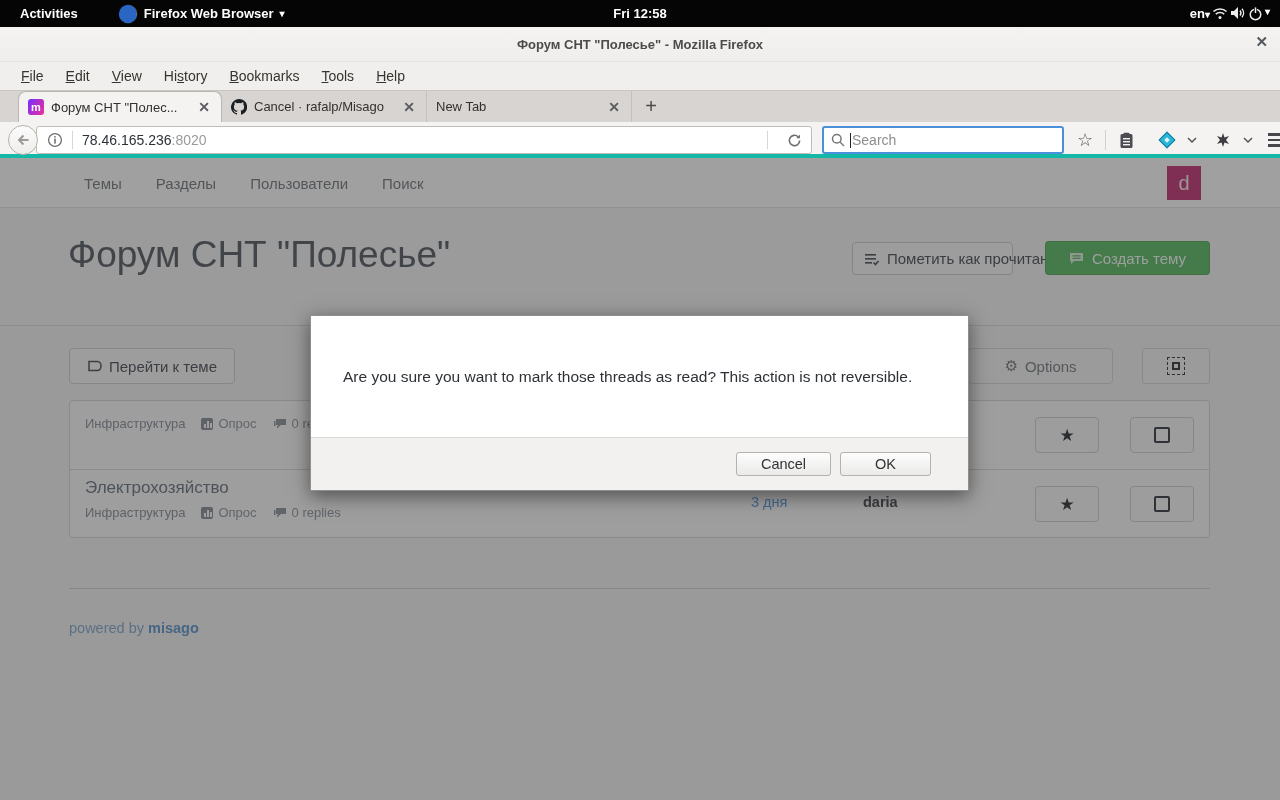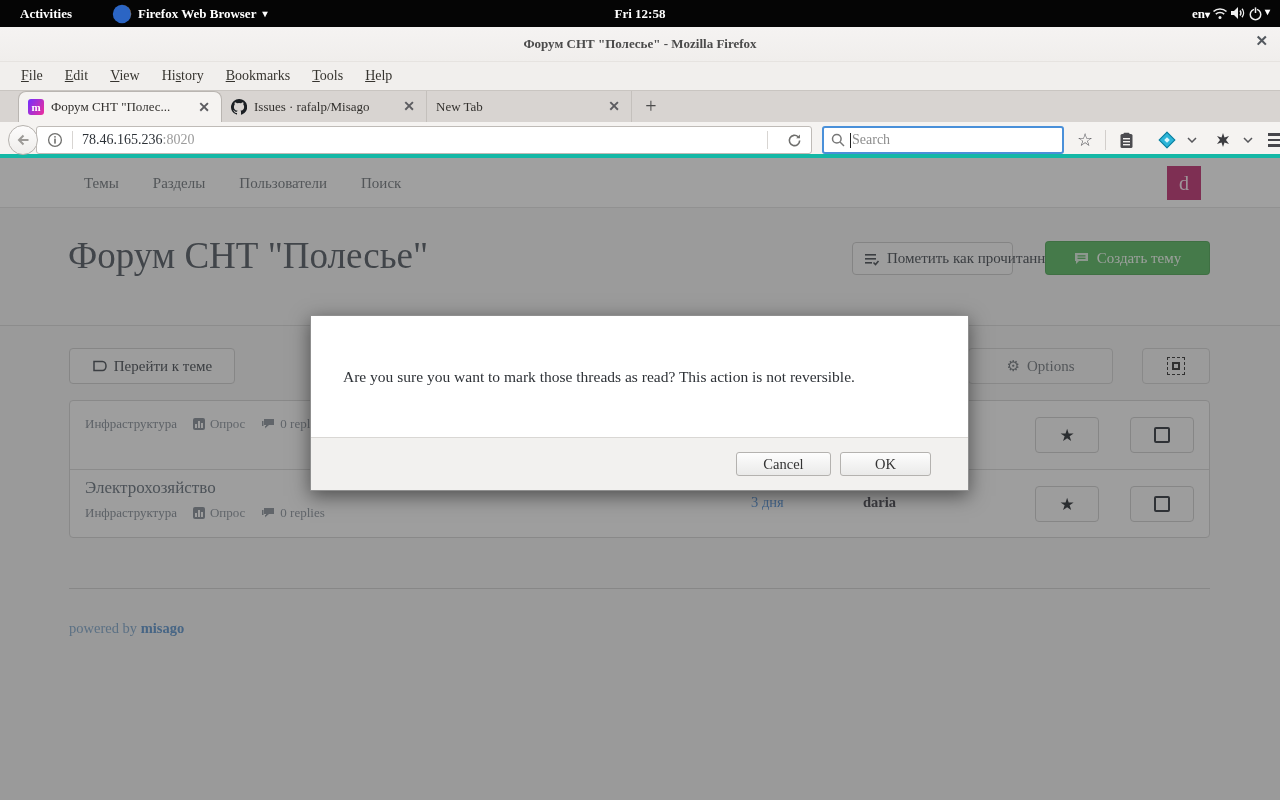--- a/index.html
+++ b/index.html
@@ -1,18 +1,18 @@
 <!DOCTYPE html>
 <html style="--accent-blue: #4f8bc9; --button-green: #6cbf74; --avatar-pink: #c64a82;"><head>
 <meta charset="utf-8">
 <style>
   * { margin:0; padding:0; box-sizing:border-box; }
   html,body { width:1280px; height:800px; overflow:hidden; background:#000; }
   .screen { position:relative; width:1280px; height:668px;
-            font-family:Liberation Serif, serif; }
+            font-family:Liberation Sans, sans-serif; }
 
   
   .sysbar { position:absolute; top:0; left:0; width:1280px; height:27px; background:#050505;
             display:flex; align-items:center; color:#fff; font-size:13px; font-weight:bold; }
   .sysbar .activities { margin-left:14px; padding:0 6px; }
   .sysbar .appmenu { margin-left:34px; display:flex; align-items:center; gap:6px; }
   .sysbar .clock { position:absolute; left:0; right:0; text-align:center; pointer-events:none; }
   .sysbar .status { position:absolute; right:10px; display:flex; align-items:flex-start; gap:2px; }
   .caret-down { font-size:10px; position:relative; top:0px; }
 
@@ -234,21 +234,21 @@
       <span class="favicon-misago">m</span>
       <span class="tlabel">Форум СНТ "Полес...</span>
       <span class="tclose">✕</span>
     </div>
     <div class="tab inactive">
       <span style="display:flex;flex:0 0 16px;">
         <svg width="16" height="16" viewBox="0 0 16 16">
           <path fill="#1b1f23" d="M8 0a8 8 0 0 0-2.53 15.59c.4.07.55-.17.55-.38v-1.33c-2.23.48-2.7-1.07-2.7-1.07-.36-.92-.89-1.17-.89-1.17-.73-.5.06-.49.06-.49.8.06 1.23.83 1.23.83.72 1.23 1.88.87 2.34.67.07-.52.28-.87.5-1.07-1.78-.2-3.64-.89-3.64-3.95 0-.87.31-1.59.82-2.15-.08-.2-.36-1.02.08-2.12 0 0 .67-.21 2.2.82a7.65 7.65 0 0 1 4 0c1.53-1.03 2.2-.82 2.2-.82.44 1.1.16 1.92.08 2.12.51.56.82 1.28.82 2.15 0 3.07-1.87 3.75-3.65 3.95.29.25.54.73.54 1.48v2.19c0 .21.15.46.55.38A8 8 0 0 0 8 0z"></path>
         </svg>
       </span>
-      <span class="tlabel">Issues · rafalp/Misago</span>
+      <span class="tlabel">Cancel · rafalp/Misago</span>
       <span class="tclose">✕</span>
     </div>
     <div class="tab inactive">
       <span class="tlabel">New Tab</span>
       <span class="tclose">✕</span>
     </div>
     <div class="newtab-btn">+</div>
   </div>
 
   <div class="urlrow">

